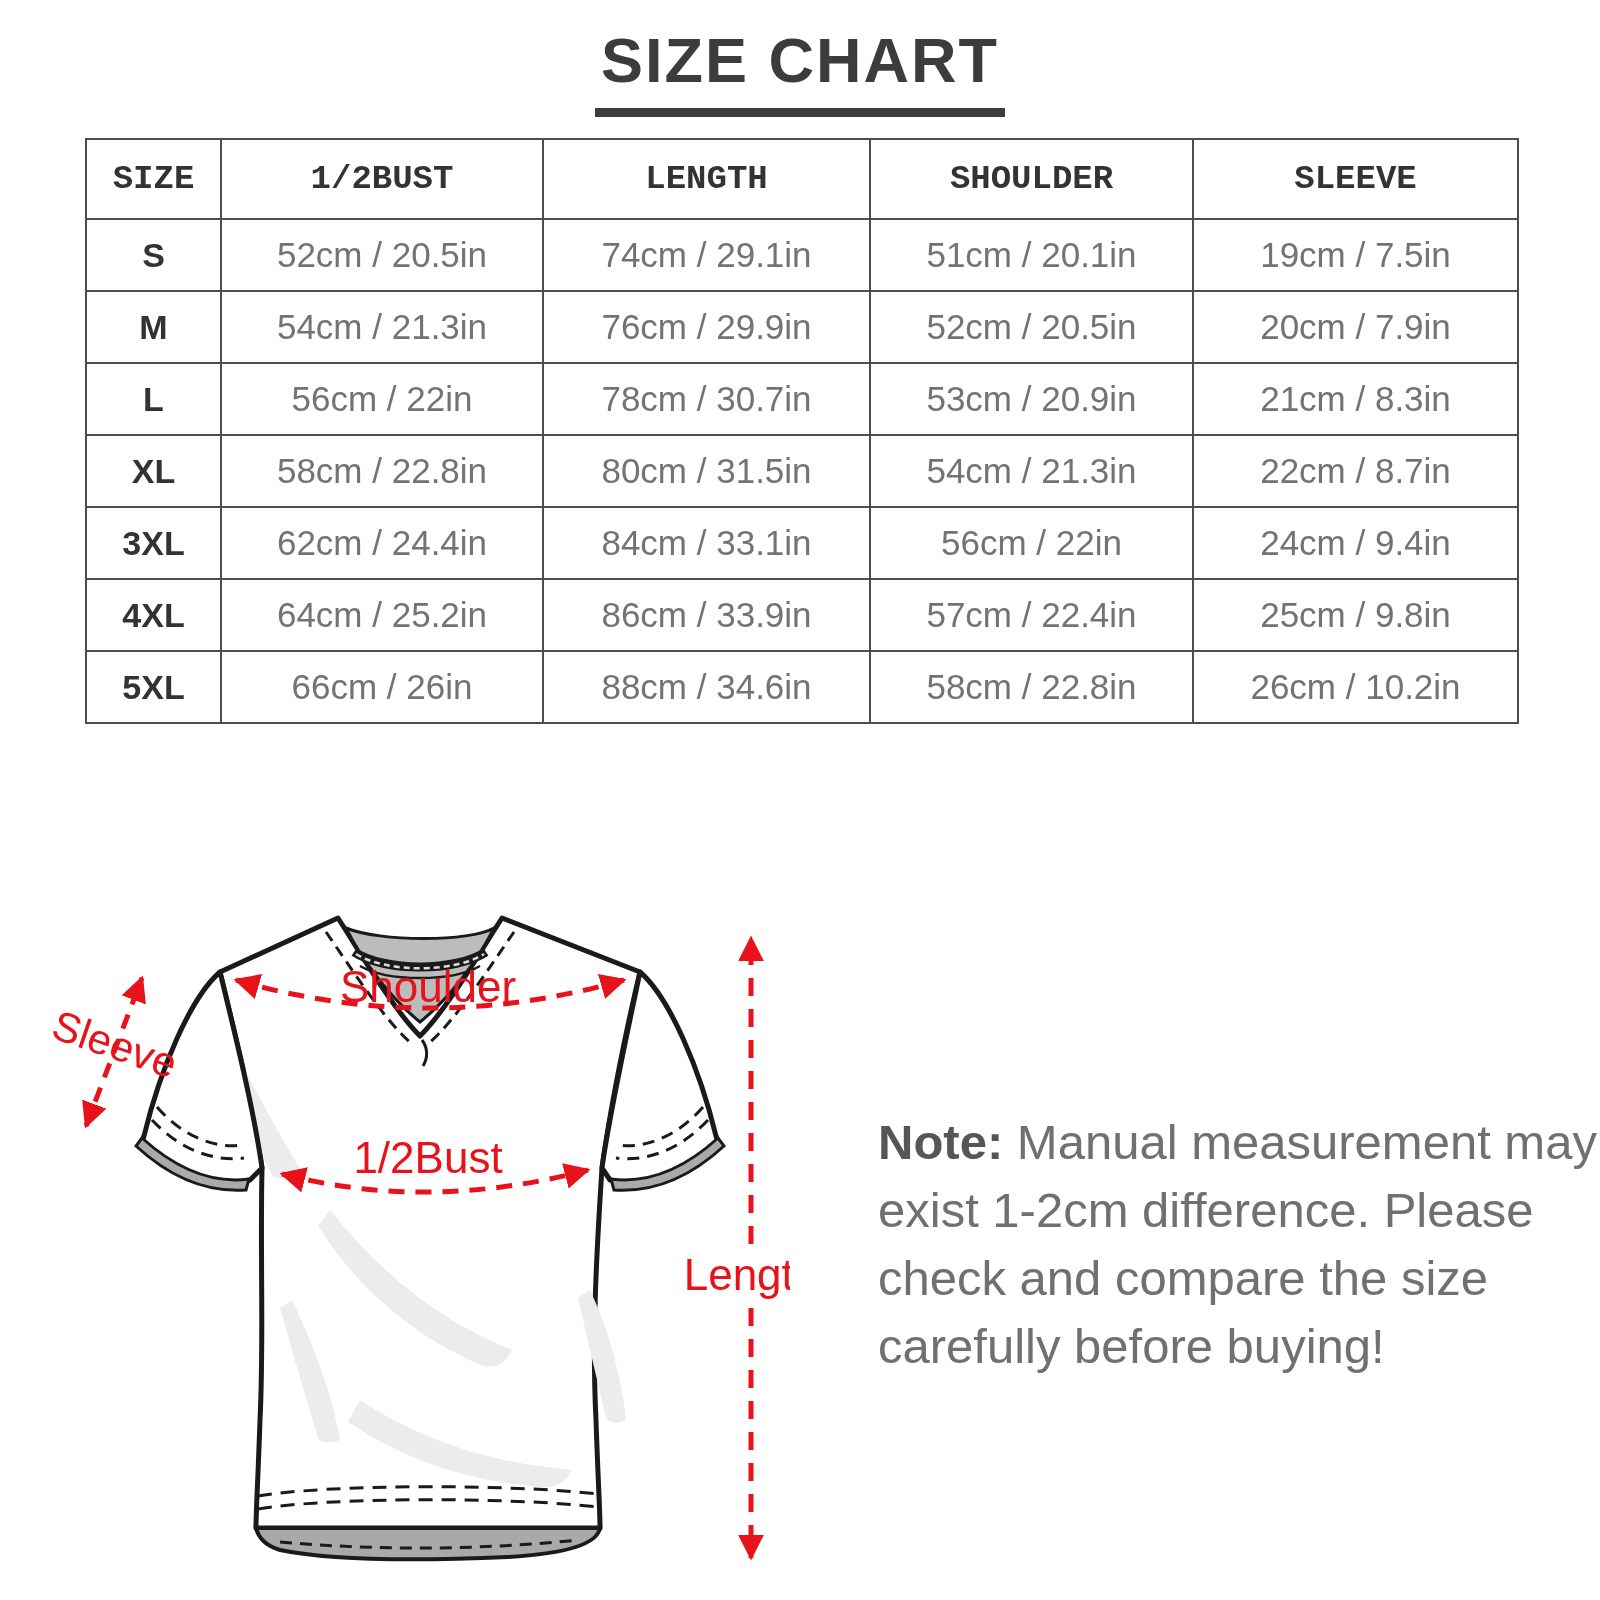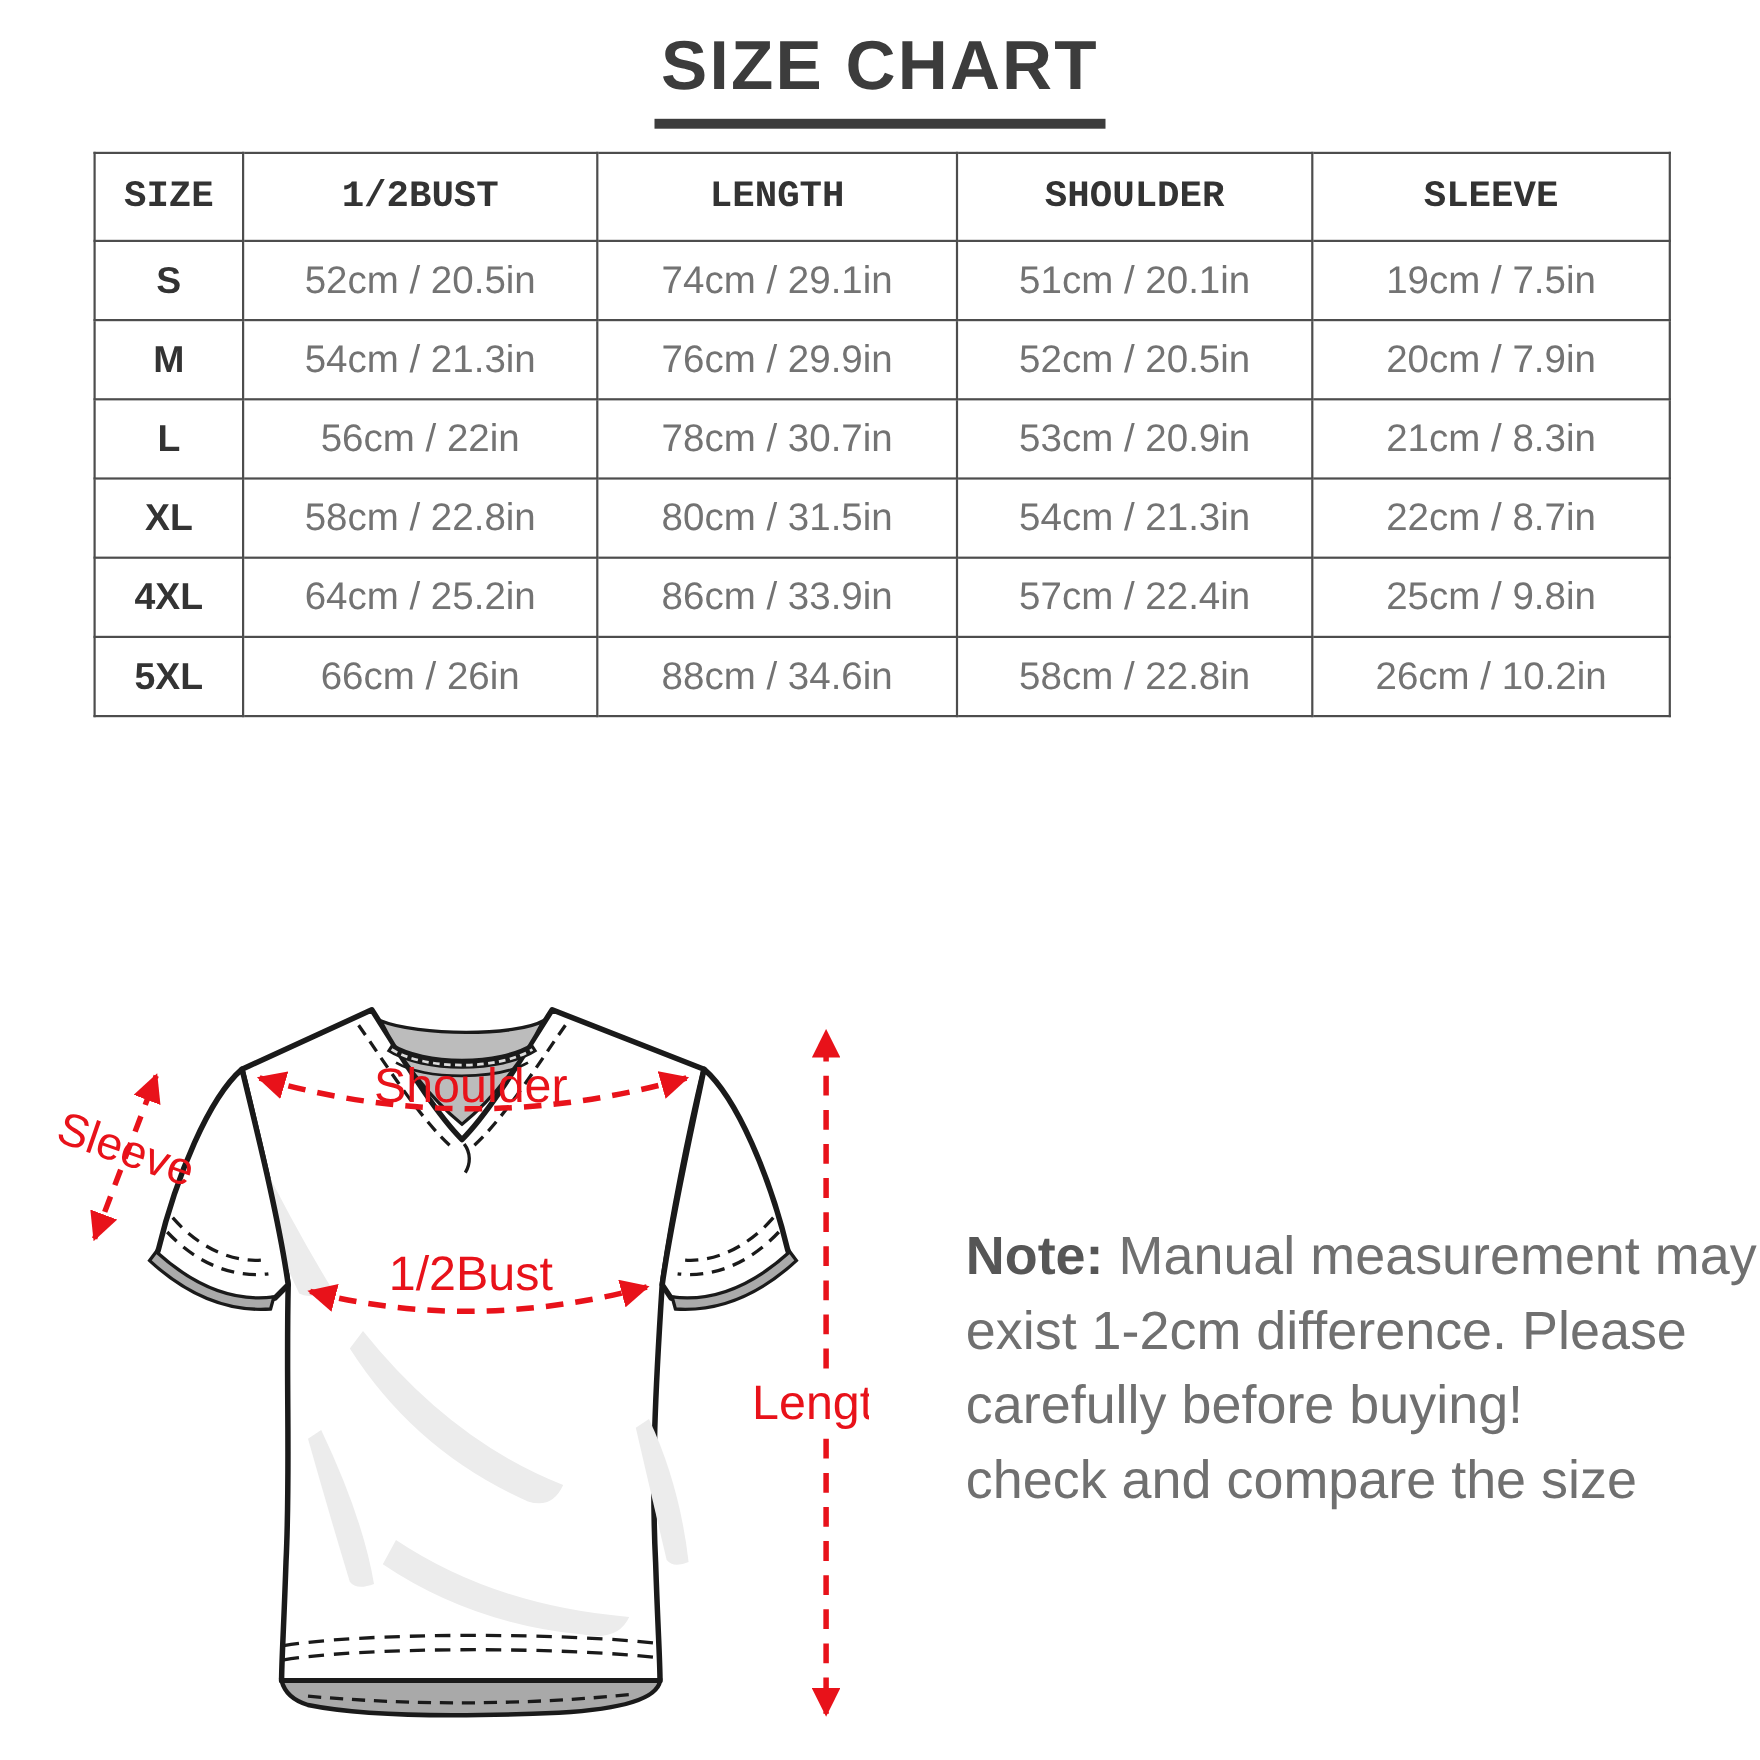--- a/index.html
+++ b/index.html
@@ -82,20 +82,27 @@
       <td>21cm / 8.3in</td>
     </tr>
     <tr>
       <td class="size-cell">XL</td>
       <td>58cm / 22.8in</td>
       <td>80cm / 31.5in</td>
       <td>54cm / 21.3in</td>
       <td>22cm / 8.7in</td>
     </tr>
     <tr>
+      <td class="size-cell">3XL</td>
+      <td>62cm / 24.4in</td>
+      <td>84cm / 33.1in</td>
+      <td>56cm / 22in</td>
+      <td>24cm / 9.4in</td>
+    </tr>
+    <tr>
       <td class="size-cell">4XL</td>
       <td>64cm / 25.2in</td>
       <td>86cm / 33.9in</td>
       <td>57cm / 22.4in</td>
       <td>25cm / 9.8in</td>
     </tr>
     <tr>
       <td class="size-cell">5XL</td>
       <td>66cm / 26in</td>
       <td>88cm / 34.6in</td>
@@ -182,17 +189,17 @@
       <text x="721" y="410" font-size="44" text-anchor="middle">Length</text>
     </g>
   </svg>
 
   <div class="note">
     <div class="note-line">
       <b>Note:</b>
       <span>Manual measurement may</span>
     </div>
     <div class="note-line">exist 1-2cm difference. Please</div>
+    <div class="note-line">check and compare the size</div>
     <div class="note-line">carefully before buying!</div>
-    <div class="note-line">check and compare the size</div>
   </div>
 
 </div>
 
 </body></html>

